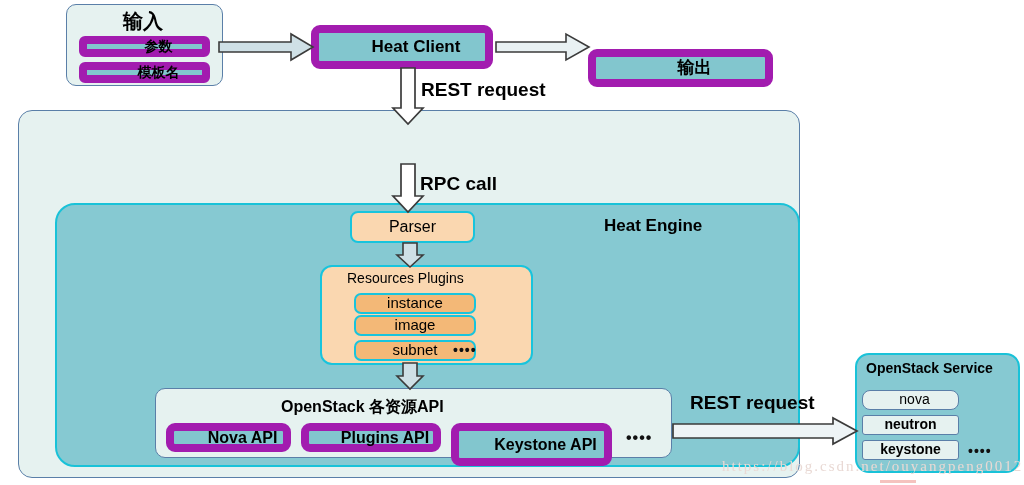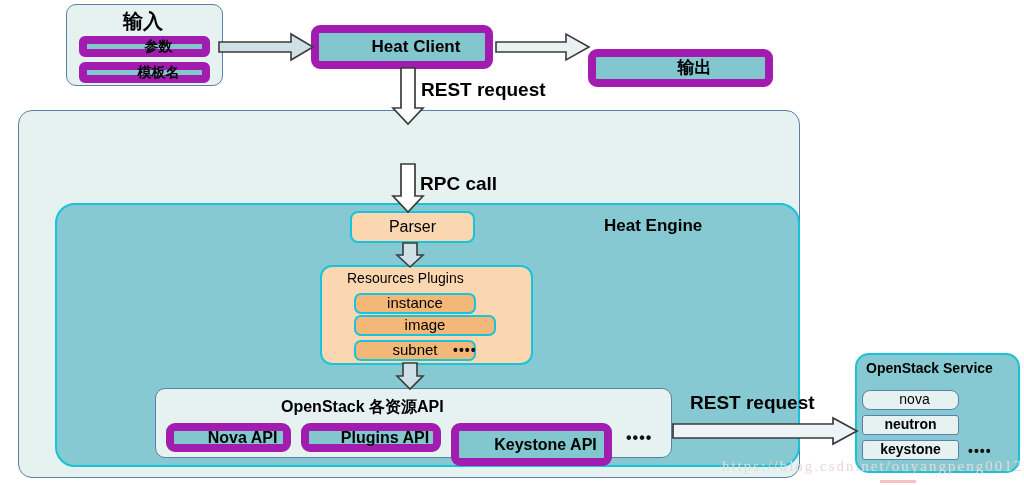--- a/index.html
+++ b/index.html
@@ -110,21 +110,21 @@
   <div class="box node-teal" style="left:311px;top:25px;width:182px;height:44px;font-size:17px;">Heat Client</div>
 
   <div class="box node-teal" style="left:588px;top:25px;width:185px;height:38px;font-size:17px;margin-top:24px;">输出</div>
 
 
   <div class="box node-peach" style="left:350px;top:211px;width:125px;height:32px;font-size:16px;font-weight:normal;">Parser</div>
 
   <div class="box node-peach" style="left:320px;top:265px;width:213px;height:100px;border-radius:12px;"></div>
   <div class="label" style="left:347px;top:270px;font-size:14px;font-weight:normal;">Resources Plugins</div>
   <div class="box node-peach-deep" style="left:326px;top:293px;width:122px;height:21px;font-size:15px;">instance</div>
-  <div class="box node-peach-deep" style="left:326px;top:315px;width:142px;height:21px;font-size:15px;">image</div>
+  <div class="box node-peach-deep" style="left:326px;top:315px;width:122px;height:21px;font-size:15px;">image</div>
   <div class="box node-peach-deep" style="left:326px;top:340px;width:122px;height:21px;font-size:15px;">subnet</div>
   <div class="dots" style="left:453px;top:342px;font-size:14px;">••••</div>
 
   <div class="box panel-light" style="left:155px;top:388px;width:517px;height:70px;border-radius:10px;"></div>
   <div class="label" style="left:281px;top:397px;font-size:16px;">OpenStack 各资源API</div>
   <div class="box node-teal" style="left:166px;top:423px;width:125px;height:29px;font-size:16px;">Nova API</div>
   <div class="box node-teal" style="left:301px;top:423px;width:140px;height:29px;font-size:16px;">Plugins API</div>
   <div class="box node-teal" style="left:451px;top:423px;width:161px;height:43px;font-size:16px;">Keystone API</div>
   <div class="dots" style="left:626px;top:429px;font-size:16px;">••••</div>
 

